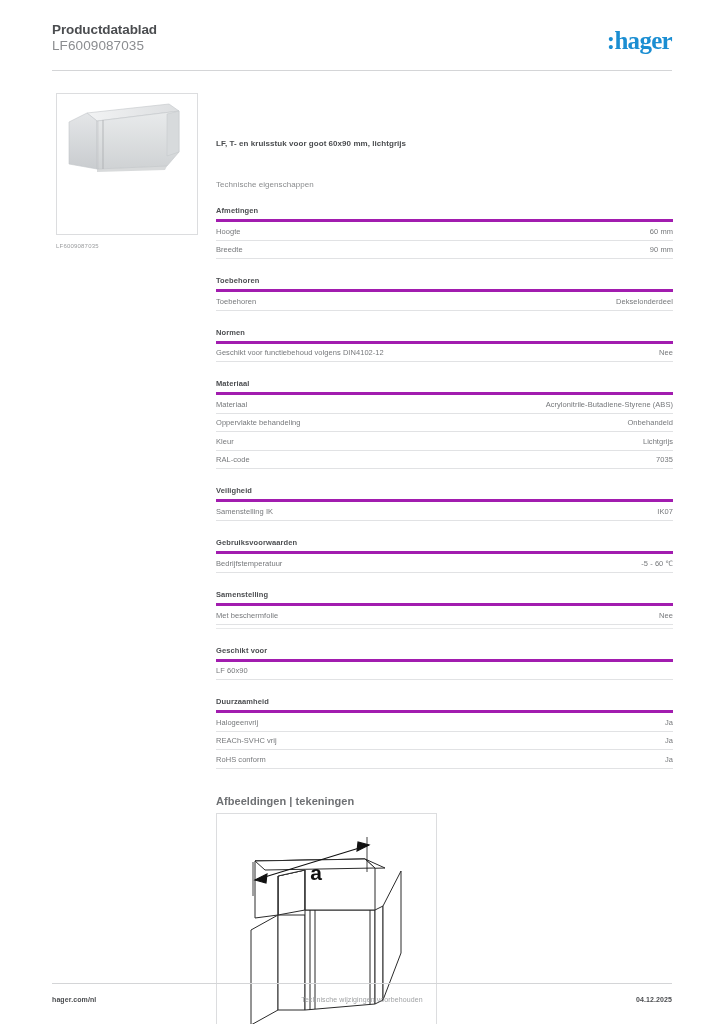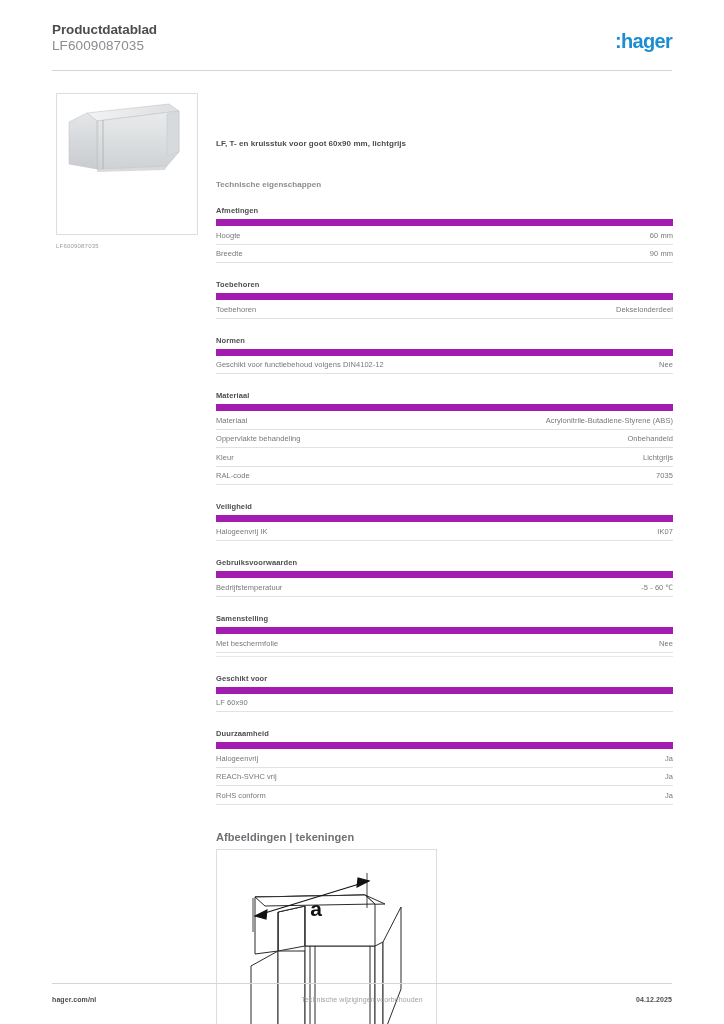--- a/index.html
+++ b/index.html
@@ -44,25 +44,26 @@
     font-weight: normal;
     color: #8b8d90;
     letter-spacing: 0.1px;
     line-height: 16px;
     margin: 1px 0 0 0;
   }
   .logo {
     position: absolute;
     right: 0;
     top: 8px;
-    font-size: 20px;
+    font-size: 25px;
     font-weight: bold;
     color: #1b8ed2;
     letter-spacing: -0.7px;
     line-height: 22px;
+    font-family: Liberation Serif, serif;
   }
   .header-rule {
     position: absolute;
     left: 52px;
     top: 70px;
     width: 620px;
     height: 1px;
     background: #d4d5d7;
   }
 
@@ -98,37 +99,37 @@
   .product-name {
     font-size: 8px;
     font-weight: bold;
     color: #4b4d50;
     letter-spacing: 0.05px;
     margin: 0;
     padding-top: 2px;
   }
   .section-intro {
     font-size: 8px;
-    font-weight: bold;
+    font-weight: normal;
     color: #8a8c8e;
     letter-spacing: 0.05px;
     margin: 32px 0 0 0;
   }
 
   
   .group {
     margin-top: 17px;
   }
   .group-title {
     font-size: 7.5px;
     font-weight: bold;
     color: #4b4d50;
     letter-spacing: 0.1px;
     padding-bottom: 4px;
-    border-bottom: 7px solid #a21caf;
+    border-bottom: 3px solid #a21caf;
   }
   .row {
     display: flex;
     justify-content: space-between;
     align-items: baseline;
     font-size: 7.5px;
     color: #76787b;
     letter-spacing: 0.05px;
     padding: 4.5px 0 4px 0;
     border-bottom: 1px solid #e1e2e4;
@@ -294,21 +295,21 @@
             <span class="value">Lichtgrijs</span>
           </div>
           <div class="row">
             <span class="label">RAL-code</span>
             <span class="value">7035</span>
           </div>
         </div>
         <div class="group">
           <div class="group-title">Veiligheid</div>
           <div class="row">
-            <span class="label">Halogeenvrij IK</span>
+            <span class="label">Samenstelling IK</span>
             <span class="value">IK07</span>
           </div>
         </div>
         <div class="group">
           <div class="group-title">Gebruiksvoorwaarden</div>
           <div class="row">
             <span class="label">Bedrijfstemperatuur</span>
             <span class="value">-5 - 60 ℃</span>
           </div>
         </div>

